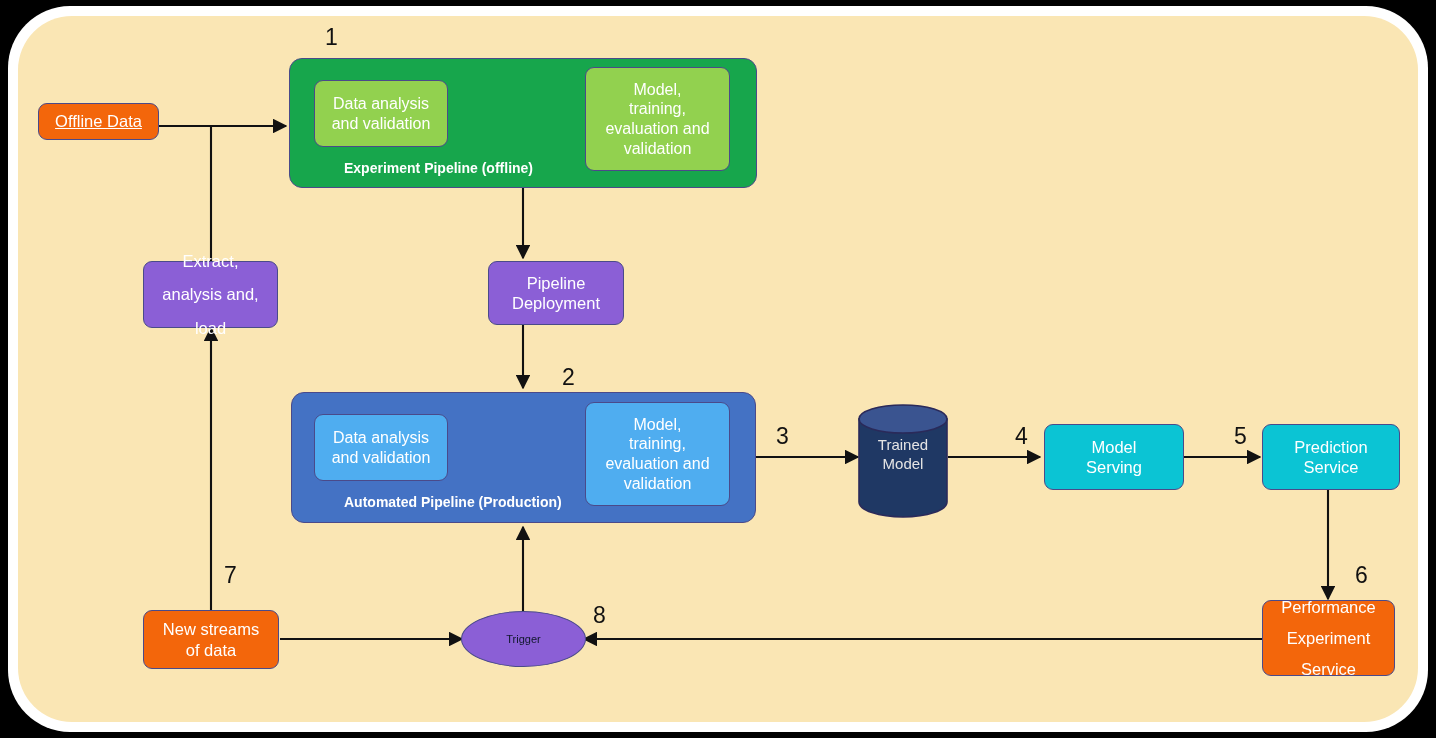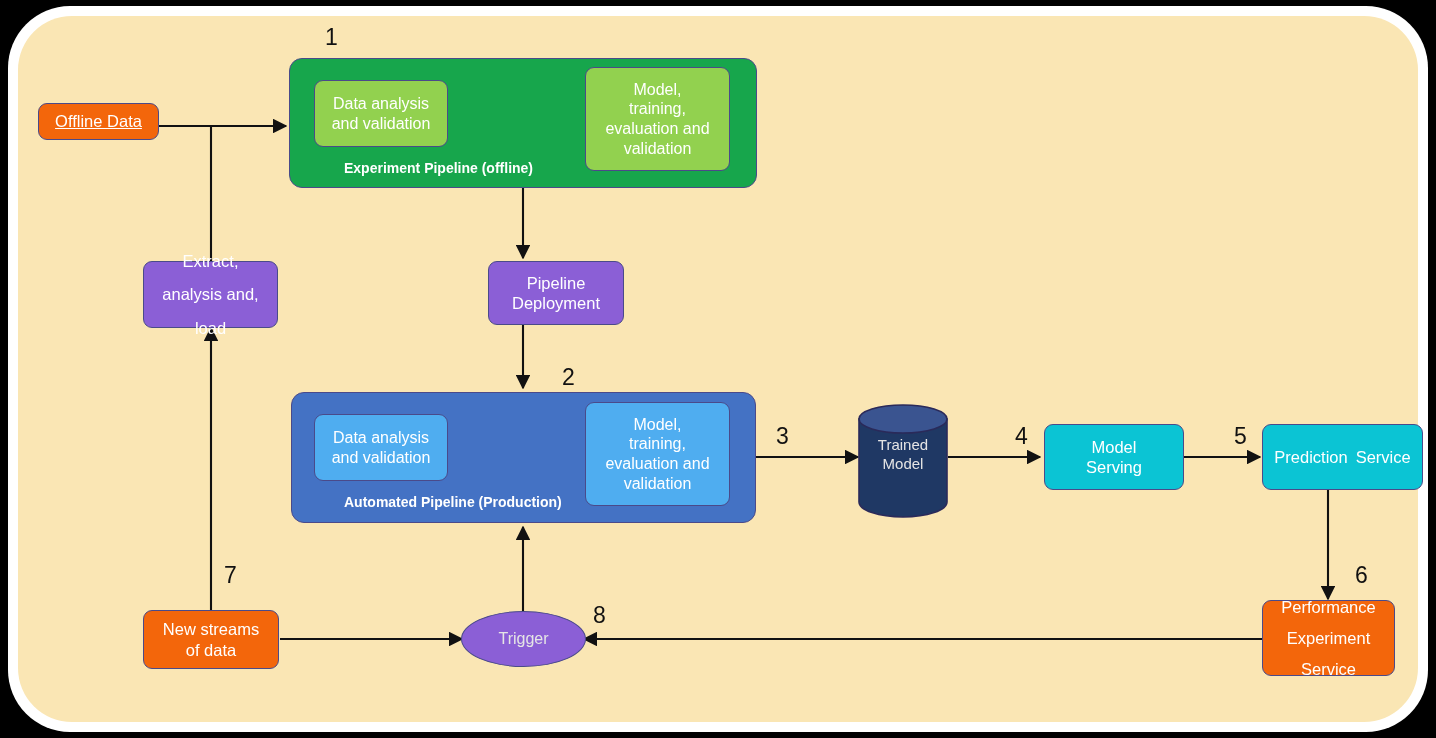--- a/index.html
+++ b/index.html
@@ -71,21 +71,21 @@
     font-size: 23px;
     z-index: 6;
     font-family: "Liberation Sans", sans-serif;
   }
   .ellipse {
     position: absolute;
     background: #8B5FD6;
     border: 1.6px solid #4a4a8a;
     border-radius: 50%;
     display: flex; align-items: center; justify-content: center;
-    color: #e5e5e5; font-size: 16px;
+    color: #0f172a; font-size: 11px;
     z-index: 3;
   }
   .cyl { position: absolute; z-index: 3; }
   .cyl-text {
     position: absolute; left: 0; width: 100%;
     text-align: center; color: #e5e5e5; font-size: 15px;
     line-height: 1.25; z-index: 4;
   }
 </style>
 </head>
@@ -188,21 +188,21 @@
   <div class="cyl-text" style="left:857px; top:436px; width:92px;">
     <span>Trained</span>
     <span>Model</span>
   </div>
 
   <div class="node cyan" style="left:1044px; top:424px; width:140px; height:66px; flex-direction:column;">
     <span>Model</span>
     <span>Serving</span>
   </div>
 
-  <div class="node cyan" style="left:1262px; top:424px; width:161px; height:66px; flex-direction:row;">
+  <div class="node cyan" style="left:1262px; top:424px; width:138px; height:66px; flex-direction:column;">
     <span>Prediction</span>
     <span>Service</span>
   </div>
 
   <div class="node orange" style="left:1262px; top:600px; width:133px; height:76px; flex-direction:column;gap:11px;">
     <span>Performance</span>
     <span>Experiment</span>
     <span>Service</span>
   </div>
 

